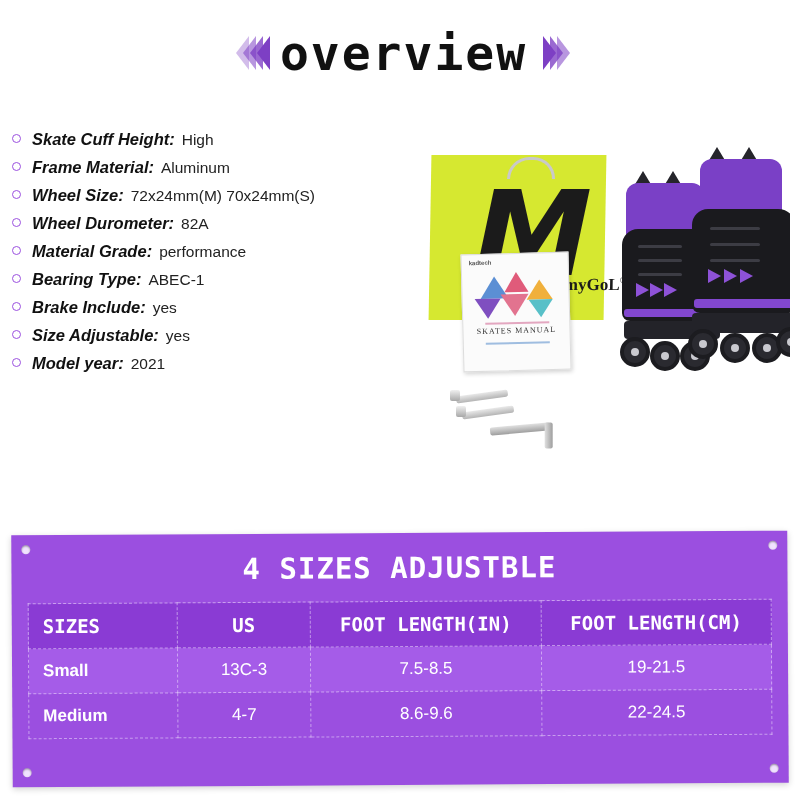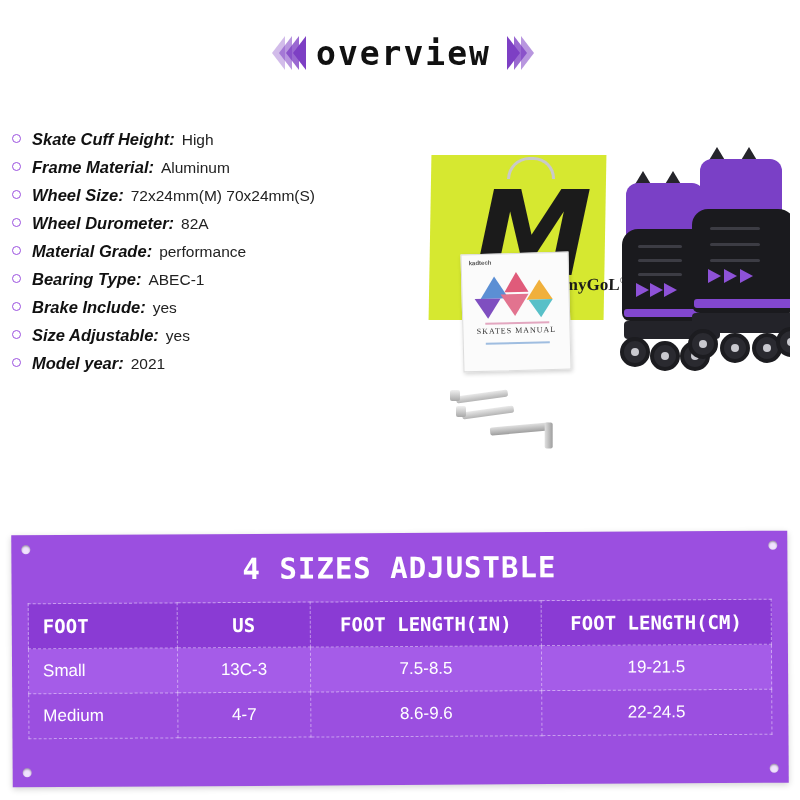--- a/index.html
+++ b/index.html
@@ -34,21 +34,21 @@
     margin-right: -6px;
   }
   .chev-left { border-right: 13px solid #7d3fc4; }
   .chev-right { border-left: 13px solid #7d3fc4; }
   .chev.c1 { opacity: 0.35; }
   .chev.c2 { opacity: 0.55; }
   .chev.c3 { opacity: 0.78; }
   .chev.c4 { opacity: 1; }
   .title {
     font-family: "DejaVu Sans Mono", monospace;
-    font-size: 33px;
+    font-size: 48px;
     font-weight: bold;
     letter-spacing: 2px;
     color: #111111;
     line-height: 1;
     white-space: nowrap;
   }
 
   
   .specs {
     position: absolute;
@@ -298,21 +298,21 @@
     border: 1px dashed rgba(255,255,255,0.45);
   }
   table.size-table th:first-child { text-align: left; padding-left: 14px; }
   table.size-table td {
     color: #ffffff;
     font-size: 17px;
     padding: 12px 6px;
     text-align: center;
     border: 1px dashed rgba(255,255,255,0.45);
   }
-  table.size-table td:first-child { text-align: left; padding-left: 14px; }
+  table.size-table td:first-child { text-align: left; padding-left: 14px; font-weight: bold; }
   table.size-table tr.r-even td { background: #a55ce8; }
   table.size-table tr.r-odd td { background: #9b4fe0; }
 </style>
 </head>
 <body>
 
 <div class="page">
 
   <div class="header">
     <div class="chev-group">
@@ -450,21 +450,21 @@
     <div class="hole tl"></div>
     <div class="hole tr"></div>
     <div class="hole bl"></div>
     <div class="hole br"></div>
 
     <div class="sizes-title">4 SIZES ADJUSTBLE</div>
 
     <table class="size-table">
       <thead>
         <tr>
-          <th style="width:20%">FOOT</th>
+          <th style="width:20%">SIZES</th>
           <th style="width:18%">US</th>
           <th style="width:31%">FOOT LENGTH(IN)</th>
           <th style="width:31%">FOOT LENGTH(CM)</th>
         </tr>
       </thead>
       <tbody>
         <tr class="r-even">
           <td>Small</td>
           <td>13C-3</td>
           <td>7.5-8.5</td>

